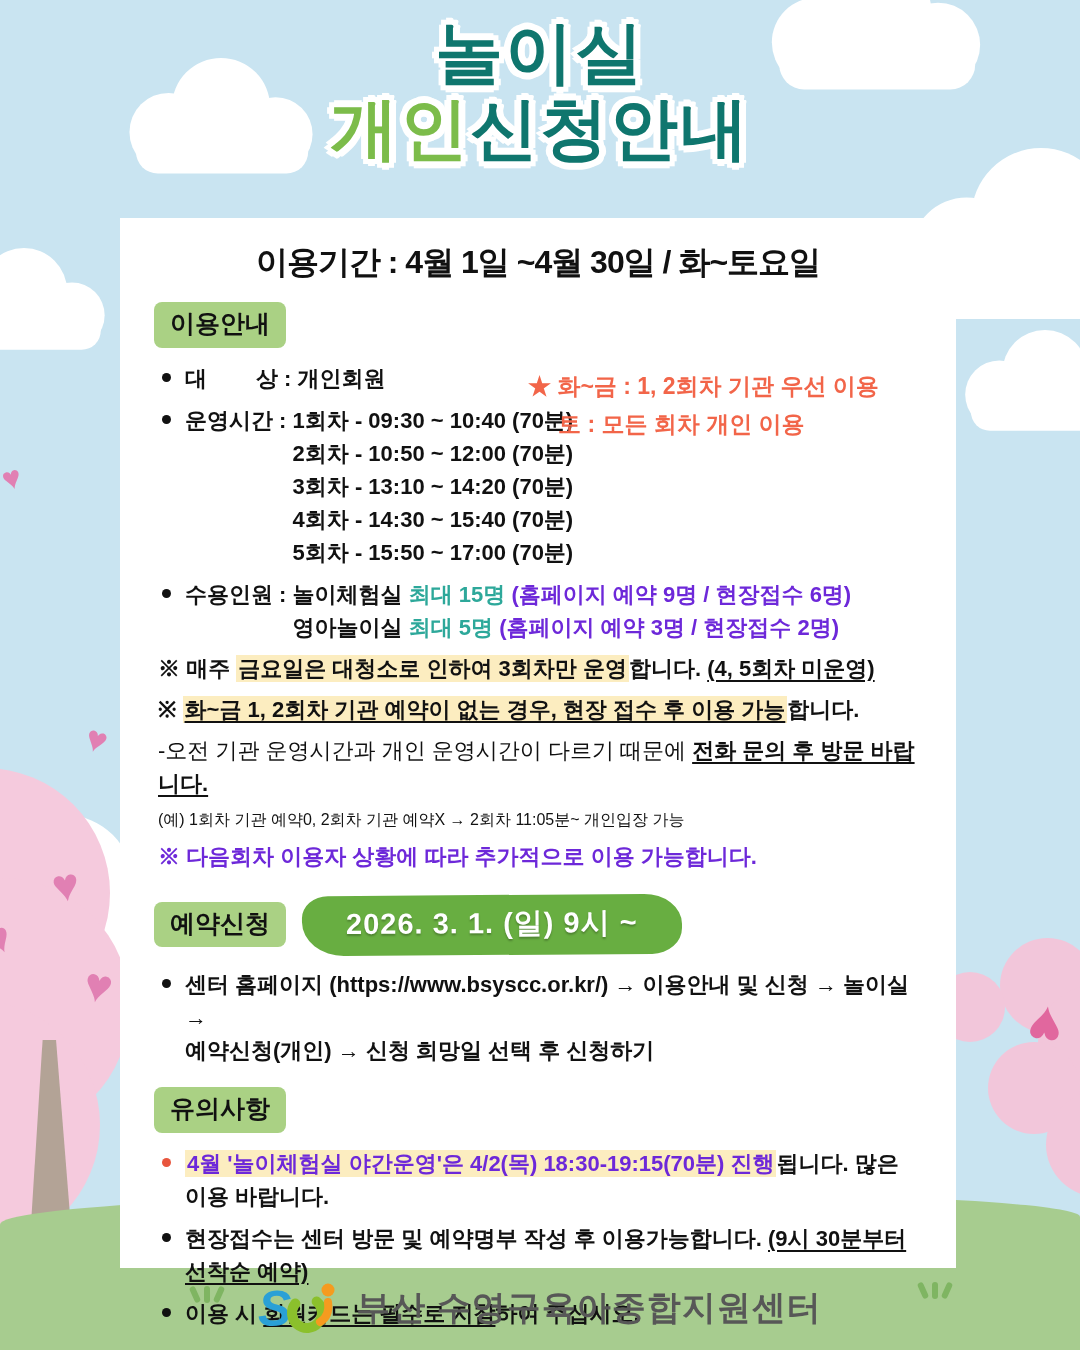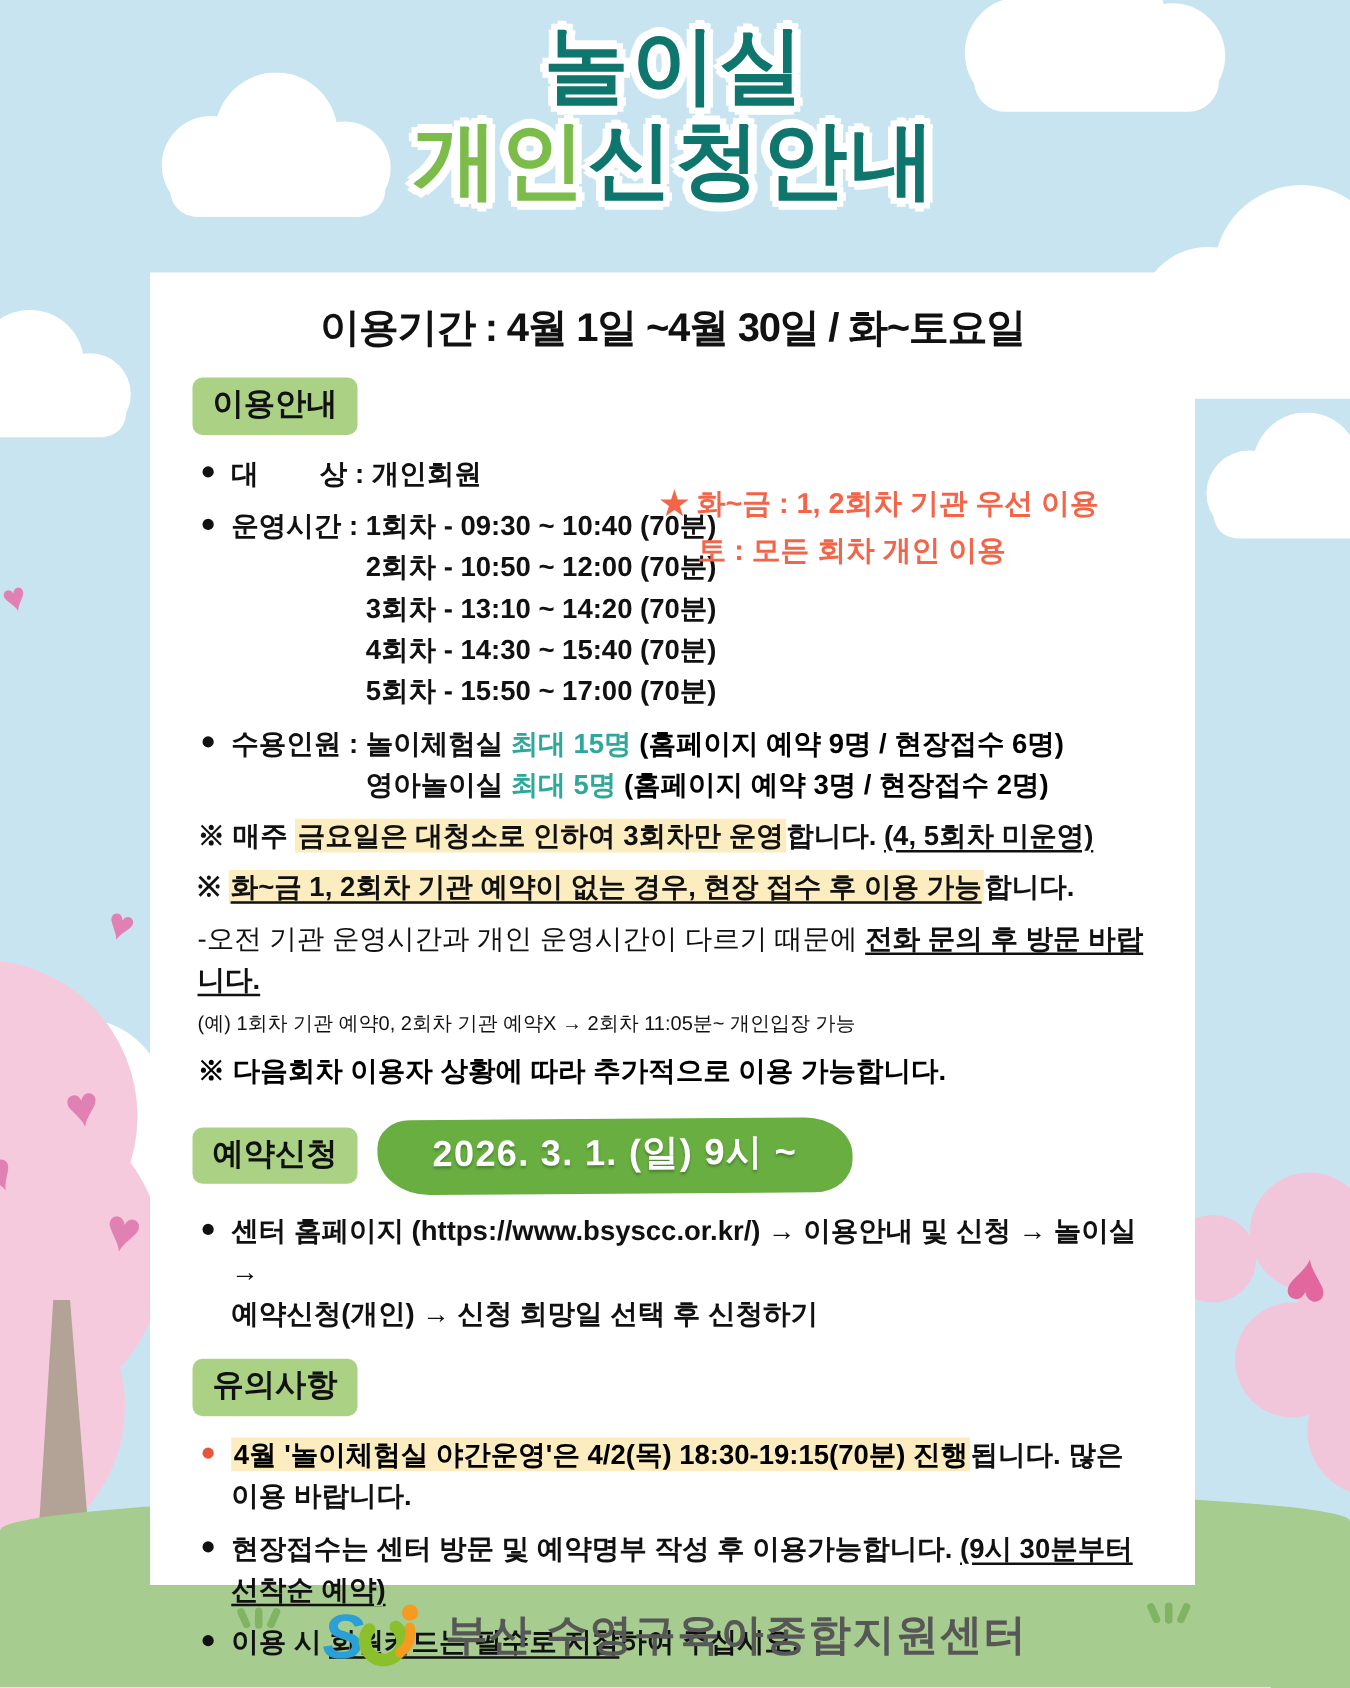--- a/index.html
+++ b/index.html
@@ -39,23 +39,23 @@
   .usage-badge{margin-top:16px;}
   .row{display:flex;align-items:flex-start;margin-top:9px;}
   .dot{flex:none;width:9px;height:9px;border-radius:50%;background:#111;margin:11px 14px 0 8px;}
   .dot.orange{background:#e8553d;}
   .ws-pre{white-space:pre-wrap;}
   .col{display:flex;flex-direction:column;}
   .note{margin-top:8px;padding-left:4px;font-weight:700;}
   .hl{background:#fcedc0;padding:1px 2px;}
   .ul{text-decoration:underline;text-decoration-thickness:2px;text-underline-offset:4px;font-weight:800;}
   .thin{font-weight:500;}
-  .orange-t{color:#000000;}
+  .orange-t{color:#6d28d9;}
   .teal-t{color:#2da89a;}
-  .priority{position:absolute;left:408px;top:166px;color:#f26549;font-weight:700;
+  .priority{position:absolute;left:408px;top:150px;color:#f26549;font-weight:700;
             font-size:23px;line-height:1.65;}
   .priority .l2{padding-left:30px;}
   .resv{display:flex;align-items:center;gap:16px;margin-top:22px;}
   .brush{background:#68ae41;color:#fff;font-size:29px;font-weight:800;padding:7px 44px 9px;
          border-radius:26px 38px 30px 42px / 22px 30px 26px 34px;transform:rotate(-.4deg);
          text-shadow:0 2px 2px rgba(0,0,0,.25);letter-spacing:1px;}
   .cautions-badge{margin-top:20px;}
   
   .footer{position:absolute;left:0;right:0;top:1280px;z-index:4;display:flex;
           justify-content:center;align-items:center;gap:12px;}

